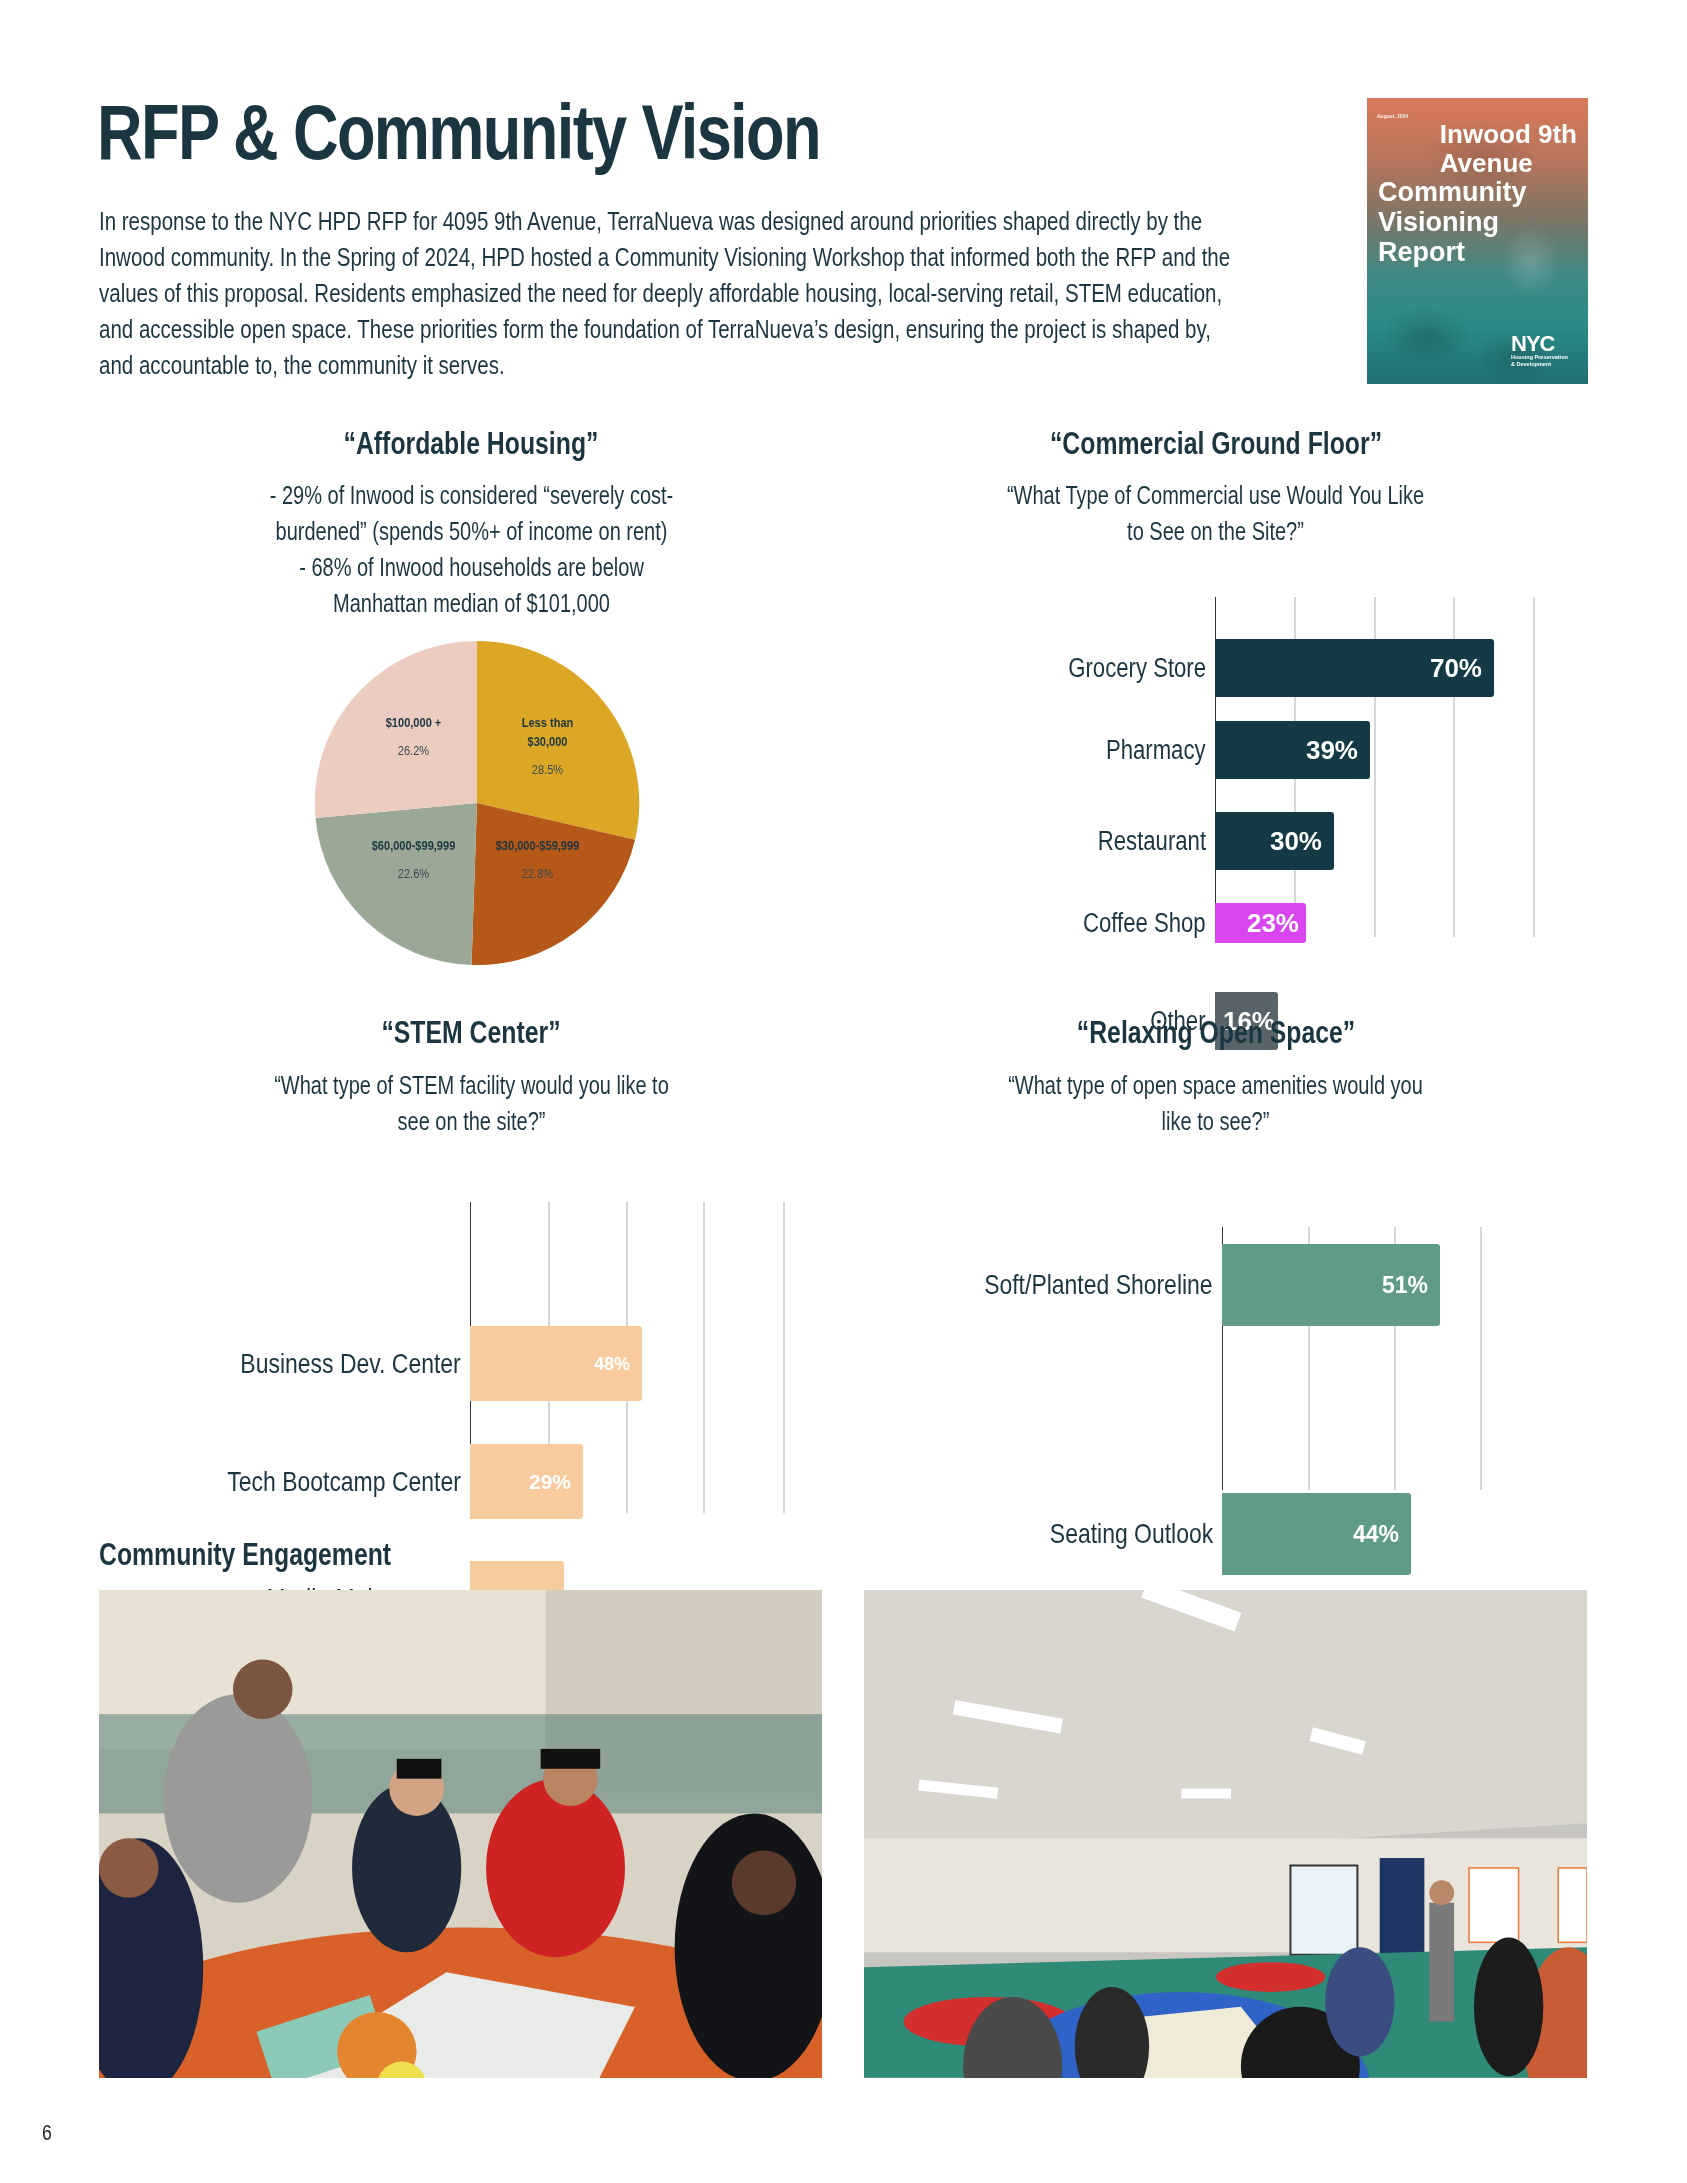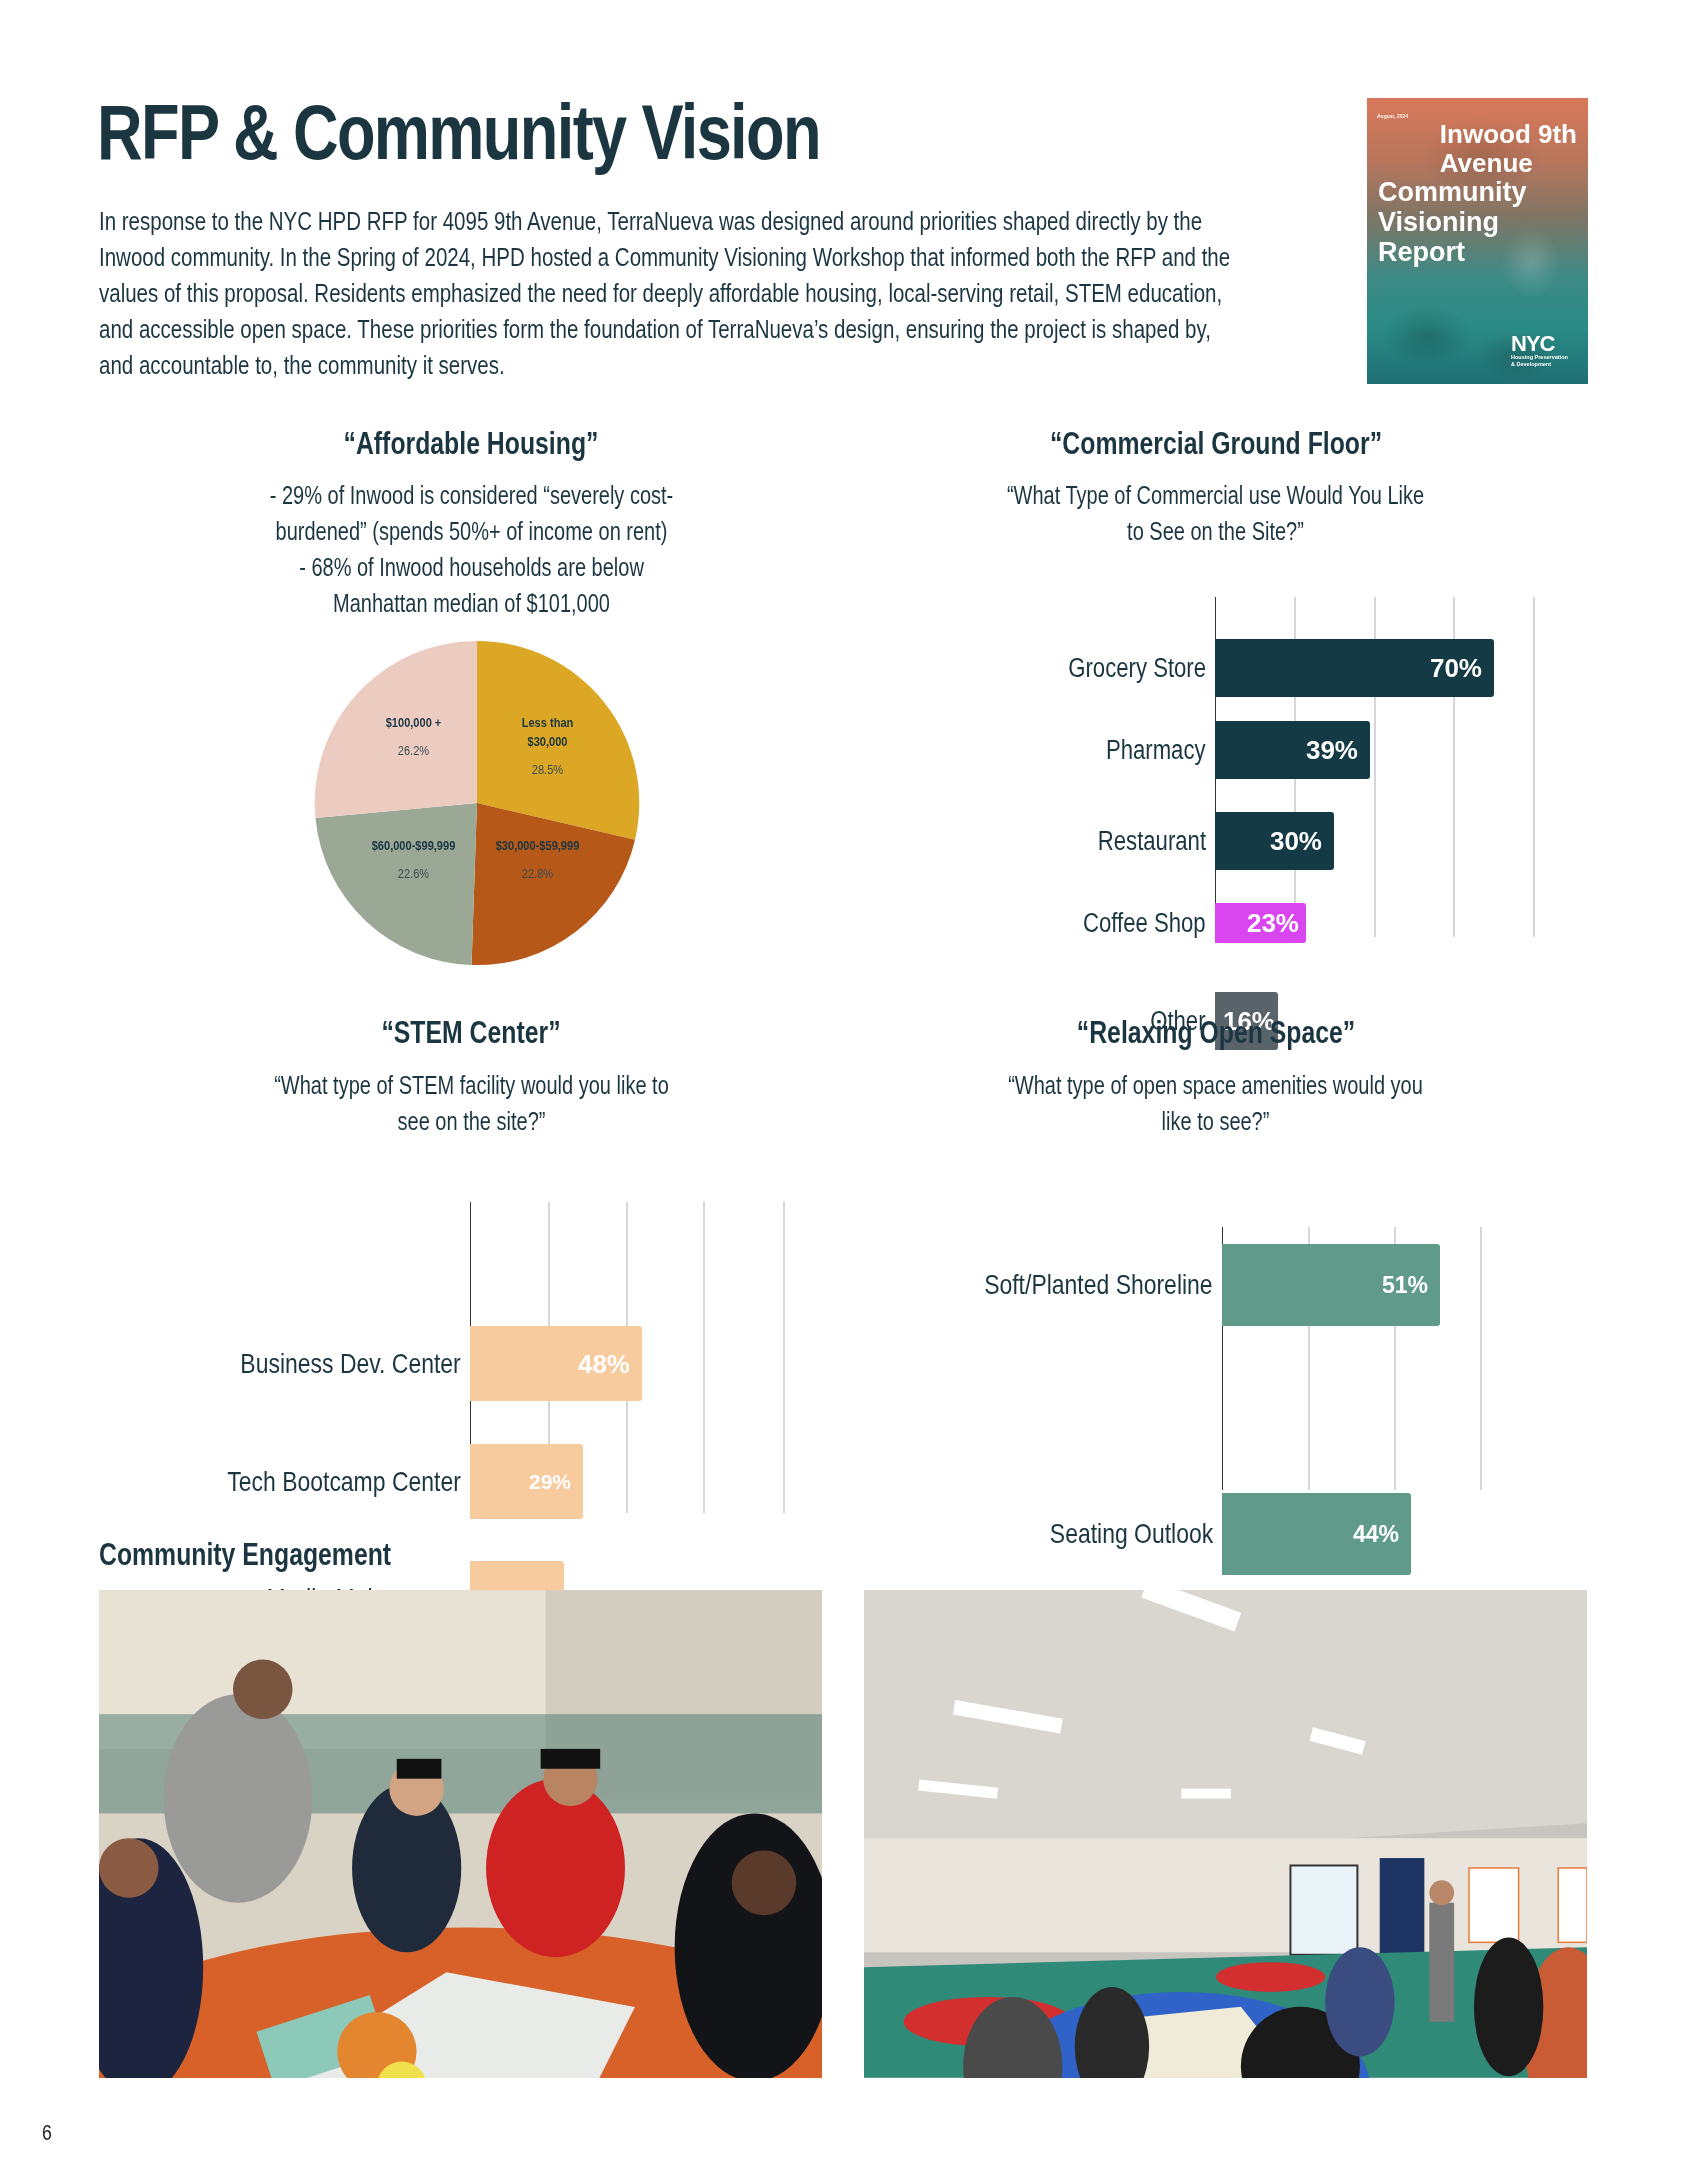--- a/index.html
+++ b/index.html
@@ -158,21 +158,21 @@
 
 <div class="chart" style="left:470px; top:1202px; width:315px; height:311px;">
   <div class="grid" style="left:78px;"></div>
   <div class="grid" style="left:156px;"></div>
   <div class="grid" style="left:233px;"></div>
   <div class="grid" style="left:313px;"></div>
   <div class="axis" style="left:-0.5px;"></div>
 
   <div class="bar" style="top:124px; height:75px; width:172px; background:#f8cb9e;">
     <span class="bar-lbl" style="font-size:28px;">Business Dev. Center</span>
-    <span class="bar-val" style="font-size:26px;">48%</span>
+    <span class="bar-val" style="font-size:18px;">48%</span>
   </div>
   <div class="bar" style="top:242px; height:75px; width:113px; background:#f8cb9e;">
     <span class="bar-lbl" style="font-size:28px;">Tech Bootcamp Center</span>
     <span class="bar-val" style="font-size:21px;text-align:right;">29%</span>
   </div>
   <div class="bar" style="top:359px; height:75px; width:94px; background:#f8cb9e;">
     <span class="bar-lbl" style="font-size:28px;">Media Makerspace</span>
     <span class="bar-val" style="font-size:26px;">24%</span>
   </div>
   <div class="bar" style="top:475px; height:75px; width:28px; background:#f8cb9e; overflow:visible;">

